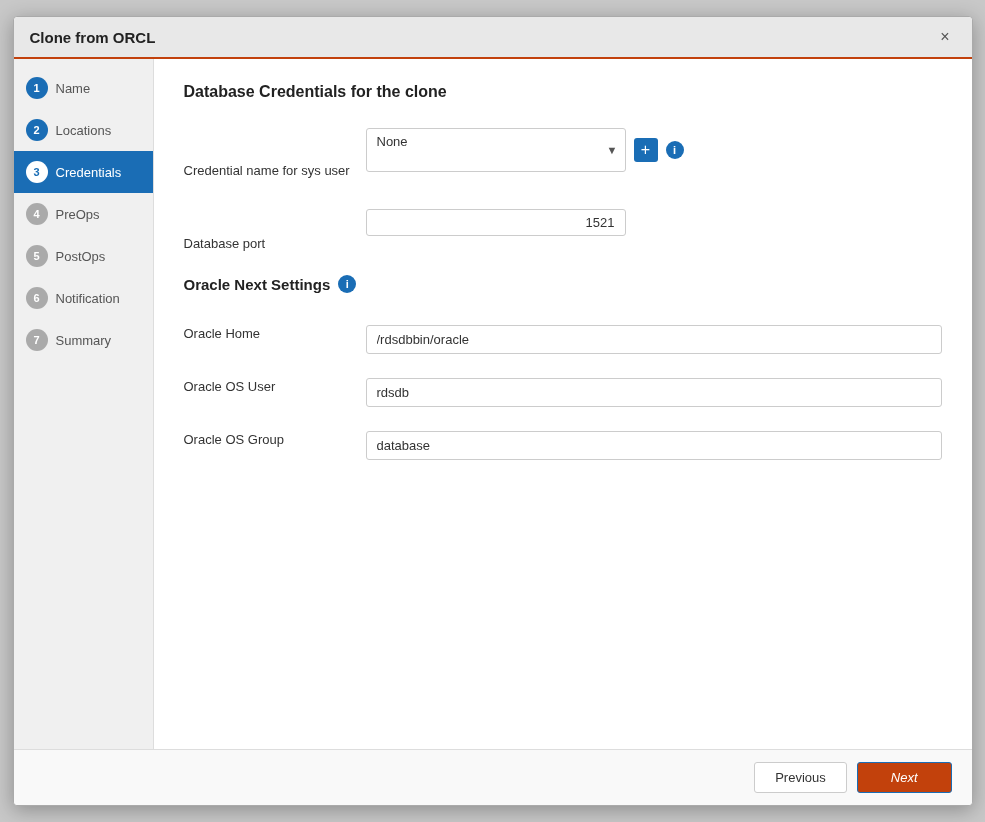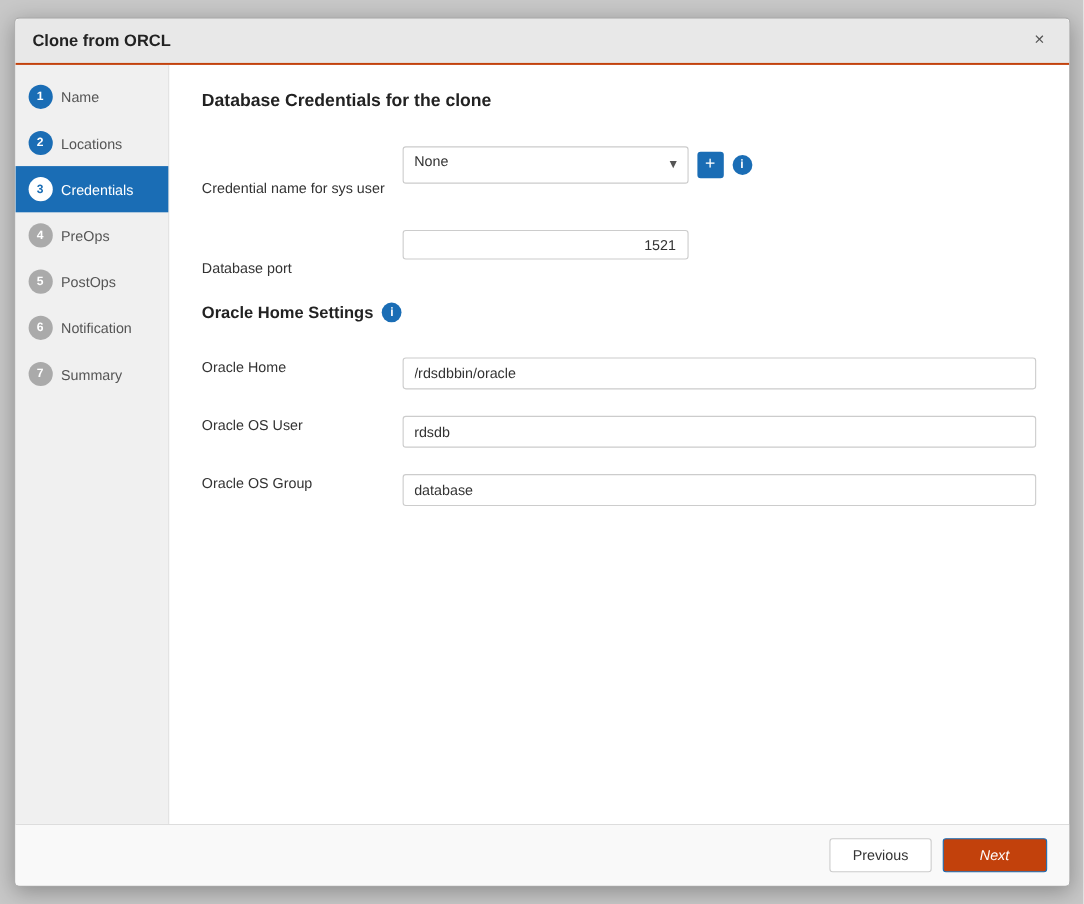--- a/index.html
+++ b/index.html
@@ -126,21 +126,21 @@
       display: flex;
       align-items: center;
       gap: 8px;
     }
     .select-wrapper {
       position: relative;
       display: inline-block;
     }
     .form-select {
       width: 260px;
-      padding: 5px 28px 12px 10px;
+      padding: 5px 28px 22px 10px;
       border: 1px solid #ccc;
       border-radius: 3px;
       background: #fff;
       font-size: 13px;
       appearance: none;
       color: #333;
       cursor: pointer;
     }
     .select-arrow {
       position: absolute;
@@ -314,21 +314,21 @@
         </div>
       </div>
 
       <div class="form-group">
         <span class="form-label">Database port</span>
         <input type="text" class="form-input" value="1521" style="">
       </div>
 
       <div class="oracle-section">
         <div class="oracle-section-title">
-          <span>Oracle Home Settings</span>
+          <span>Oracle Next Settings</span>
           <div class="info-icon">i</div>
         </div>
 
         <div class="oracle-form-group">
           <span class="oracle-label">Oracle Home</span>
           <input type="text" class="oracle-input" value="/rdsdbbin/oracle" style="">
         </div>
 
         <div class="oracle-form-group">
           <span class="oracle-label">Oracle OS User</span>

